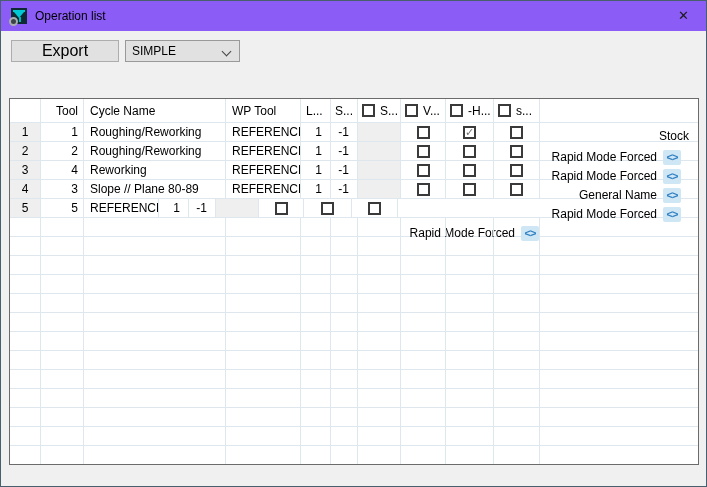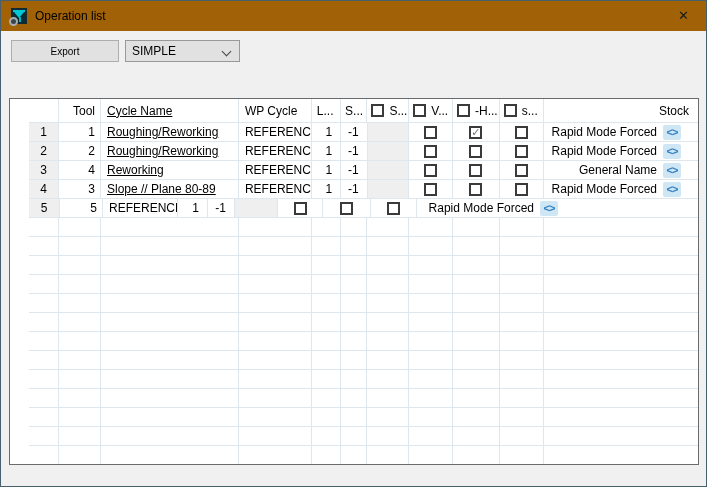--- a/index.html
+++ b/index.html
@@ -9,59 +9,59 @@
     --btnborder:#adadad;
     --btnbg:#e1e1e1;
   }
   html,body{margin:0;padding:0;}
   body{font-family:"Liberation Sans","DejaVu Sans",sans-serif;background:#888;}
   .window{
     position:relative;width:707px;height:487px;background:#f0f0f0;
     border:1px solid #48606e;box-sizing:border-box;overflow:hidden;
   }
   
-  .titlebar{position:absolute;left:0;top:0;width:100%;height:30px;background:#a16207;}
+  .titlebar{position:absolute;left:0;top:0;width:100%;height:30px;background:#8b5cf6;}
   .app-icon{position:absolute;left:10px;top:7px;width:16px;height:16px;background:#0e2b34;}
   .app-icon .bar{position:absolute;left:2px;top:2px;width:12px;height:2px;background:#00c8d4;}
   .app-icon .funnel{position:absolute;left:3px;top:4px;width:0;height:0;
     border-left:5px solid transparent;border-right:5px solid transparent;border-top:6px solid #00c8d4;}
   .app-icon .stem{position:absolute;left:8px;top:9px;width:2px;height:5px;background:#00b7c4;}
   .app-icon .gear{position:absolute;left:-2px;bottom:-2px;width:5px;height:5px;border:2px solid #a9aeb3;border-radius:50%;background:#3c4347;}
   .title-text{position:absolute;left:34px;top:0;height:30px;line-height:30px;font-size:12px;color:#000;}
   .close-btn{position:absolute;right:0;top:0;width:45px;height:29px;display:flex;align-items:center;justify-content:center;
     font-size:13px;color:#1a1a1a;cursor:default;}
   
   .export-btn{position:absolute;left:10px;top:39px;width:108px;height:22px;background:var(--btnbg);
-    border:1px solid var(--btnborder);box-sizing:border-box;font-size:10px;color:#000;
+    border:1px solid var(--btnborder);box-sizing:border-box;font-size:16px;color:#000;
     display:flex;align-items:center;justify-content:center;}
   .combo{position:absolute;left:124px;top:39px;width:115px;height:22px;background:var(--btnbg);
     border:1px solid #999;box-sizing:border-box;font-size:12px;color:#000;
     display:flex;align-items:center;padding-left:6px;}
   .combo .chev{position:absolute;right:9px;top:7px;width:6px;height:6px;
     border-right:1.5px solid #444;border-bottom:1.5px solid #444;transform:rotate(45deg);}
   
   .grid-wrap{position:absolute;left:8px;top:97px;width:690px;height:367px;background:#fff;
-    border:1px solid var(--frame);box-sizing:border-box;overflow:hidden;padding-left:19px;}
+    border:1px solid var(--frame);box-sizing:border-box;overflow:hidden;}
   .hrow,.row{display:flex;box-sizing:border-box;border-bottom:1px solid var(--grid);background:#fff;}
   .hrow{height:24px;}
   .row{height:19px;}
   .cell{height:100%;border-right:1px solid var(--grid);box-sizing:border-box;display:flex;align-items:center;
     overflow:hidden;font-size:12px;color:#000;white-space:nowrap;}
   .cell:last-child{border-right:none;}
   .c-rownum{width:31px;}
   .c-tool{width:43px;}
-  .c-cycle{width:142px;text-decoration:underline;}
+  .c-cycle{width:142px;}
   .c-wp{width:75px;}
   .c-l{width:30px;}
   .c-s{width:27px;}
   .c-scb{width:43px;}
   .c-vcb{width:45px;}
   .c-hcb{width:48px;}
   .c-selcb{width:46px;}
-  .c-stock{width:158px;}
+  .c-stock{width:158px;margin-top:25px;}
   .right{justify-content:flex-end;padding-right:5px;}
   .pr8{justify-content:flex-end;padding-right:8px;}
   .left{padding-left:6px;}
   .center{justify-content:center;}
   .gray{background:var(--graycell);}
   .hdr-cb{padding-left:4px;}
   .hdr-cb .lbl{margin-left:5px;}
   .cb{width:13px;height:13px;border:2px solid #3a3a3a;background:#fff;box-sizing:border-box;
     display:flex;align-items:center;justify-content:center;}
   .cb .tick{font-size:11px;line-height:9px;color:#707070;font-family:"DejaVu Sans",sans-serif;display:none;}
@@ -91,21 +91,21 @@
   <div class="combo">
     <span>SIMPLE</span>
     <span class="chev"></span>
   </div>
 
   <div class="grid-wrap">
     <div class="hrow">
       <div class="cell c-rownum"></div>
       <div class="cell c-tool right">Tool</div>
       <div class="cell c-cycle left">Cycle Name</div>
-      <div class="cell c-wp left">WP Cycle</div>
+      <div class="cell c-wp left">WP Tool</div>
       <div class="cell c-l" style="padding-left:5px">L...</div>
       <div class="cell c-s" style="padding-left:4px">S...</div>
       <div class="cell c-scb hdr-cb">
         <span class="cb"></span>
         <span class="lbl">S...</span>
       </div>
       <div class="cell c-vcb hdr-cb">
         <span class="cb"></span>
         <span class="lbl">V...</span>
       </div>

